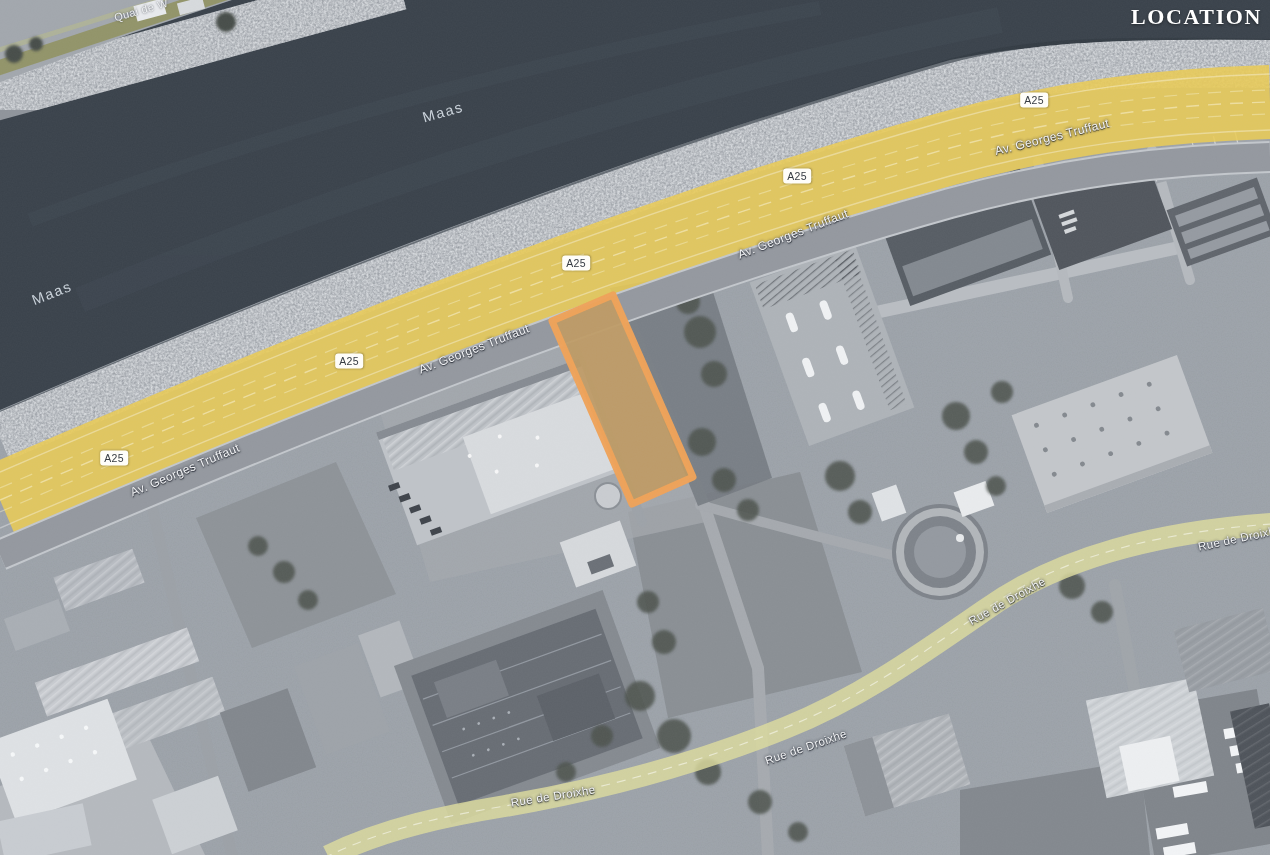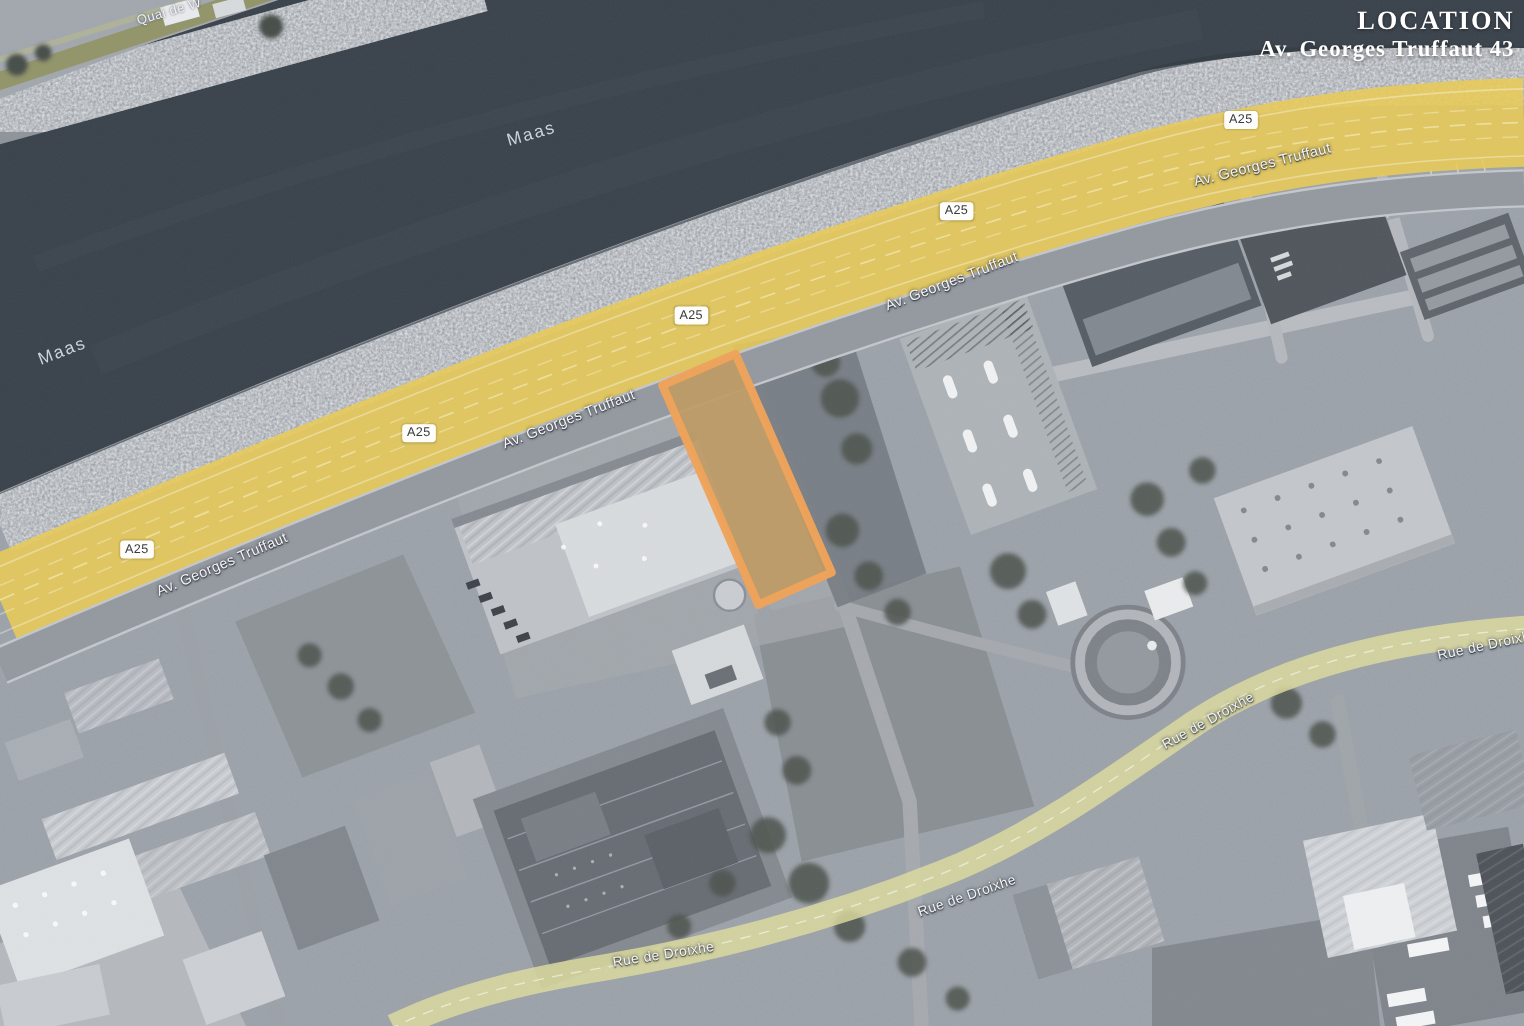--- a/index.html
+++ b/index.html
@@ -17,21 +17,21 @@
   .parcel{fill:var(--parcel-fill,#bf9a63); fill-opacity:.92; stroke:var(--parcel-border,#f0a258); stroke-width:7; stroke-linejoin:round; stroke-opacity:.97;}
   
   .labels{position:absolute; inset:0;}
   .lbl{position:absolute; transform:translate(-50%,-50%) rotate(var(--r,0deg)); white-space:nowrap; color:var(--label-text,#f3f4f6);}
   .street{font-size:12px; letter-spacing:.4px; text-shadow:0 0 3px rgba(28,33,42,.95),0 1px 1px rgba(28,33,42,.8);}
   .rue{font-size:11.5px;}
   .maas{font-size:14.5px; color:#cad2da; letter-spacing:1.6px; text-shadow:none; font-weight:400;}
   .quai{font-size:11px; color:#eef0f2; letter-spacing:.4px; text-shadow:0 0 2px rgba(40,45,55,.8);}
   .badge{background:rgba(255,255,255,.96); color:#363b42; font-size:10.5px; font-weight:normal;
          padding:0 4px; line-height:15px; border-radius:3px; box-shadow:0 0 2px rgba(0,0,0,.3); letter-spacing:.3px;}
-  .loc{position:absolute; top:4px; right:8px; text-align:right; color:#fff;
+  .loc{position:absolute; top:4px; right:8px; text-align:center; color:#fff;
        font-family:"Liberation Serif", serif; font-weight:bold; text-shadow:0 1px 3px rgba(0,0,0,.45);}
   .loc-title{font-size:22px; letter-spacing:1.6px; line-height:26px;}
   .loc-line{font-size:19px; letter-spacing:.8px; line-height:24px;}
 </style>
 </head>
 <body>
 
 <div class="stage">
 
   <svg width="1270" height="855" viewBox="0 0 1270 855" aria-hidden="true">
@@ -395,16 +395,15 @@
     <span class="lbl street" style="left:474px;top:349px;--r:-21deg">Av. Georges Truffaut</span>
     <span class="lbl street" style="left:185px;top:470px;--r:-23deg">Av. Georges Truffaut</span>
 
     <span class="lbl street rue" style="left:1240px;top:538px;--r:-12deg">Rue de Droixhe</span>
     <span class="lbl street rue" style="left:1007px;top:601px;--r:-29deg">Rue de Droixhe</span>
     <span class="lbl street rue" style="left:806px;top:747px;--r:-19deg">Rue de Droixhe</span>
     <span class="lbl street rue" style="left:553px;top:796px;--r:-9deg">Rue de Droixhe</span>
 
     <div class="loc">
       <div class="loc-title">LOCATION</div>
-      <div class="loc-line">Av. Georges Truffaut 43</div>
     </div>
   </div>
 </div>
 
 </body></html>

